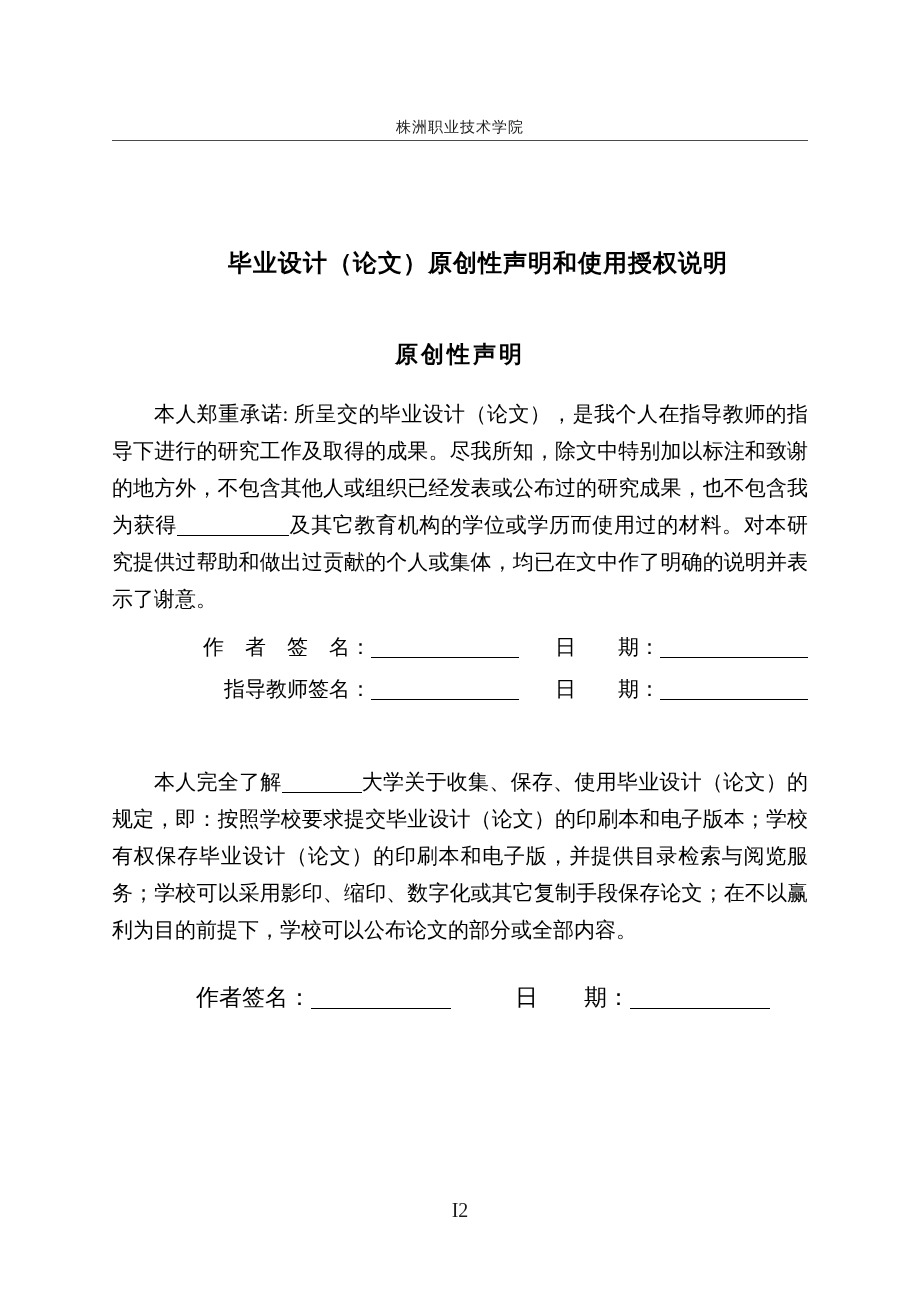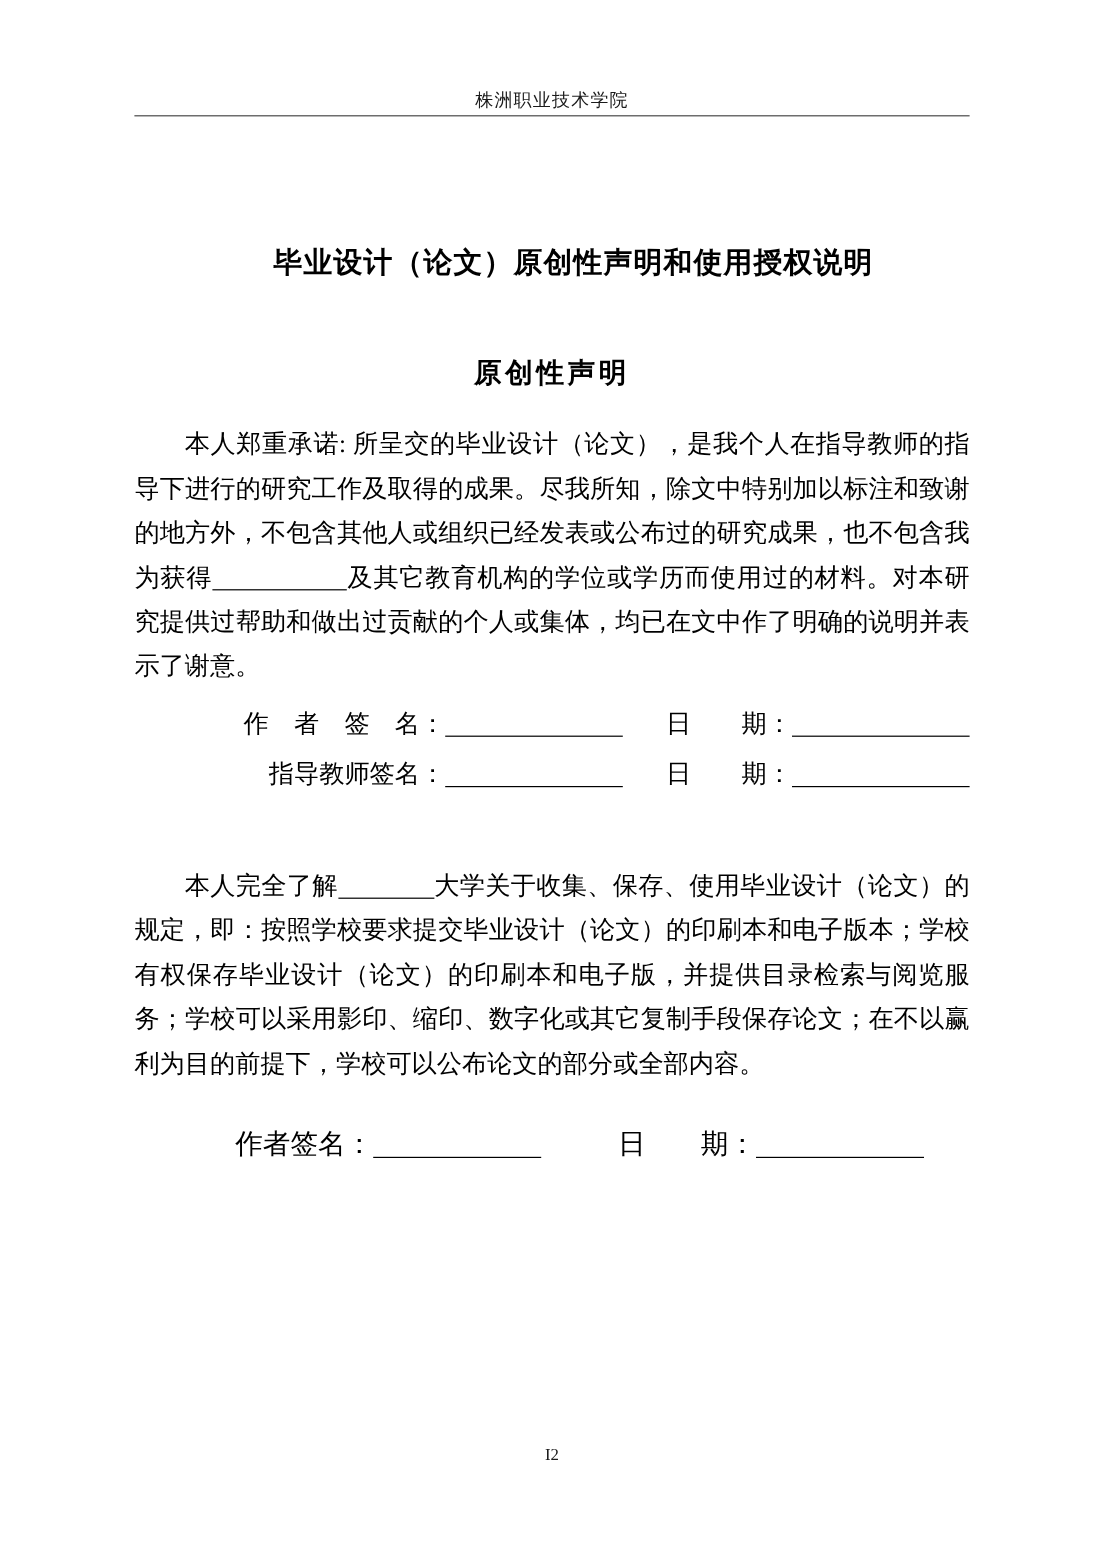--- a/index.html
+++ b/index.html
@@ -8,21 +8,21 @@
     width: 920px;
     height: 1302px;
     margin: 0 auto;
     background: #ffffff;
     position: relative;
     overflow: hidden;
     color: #000;
     font-family: "Liberation Serif", "DejaVu Serif", serif;
   }
   .doc-header { padding-top: 74px; text-align: center; }
-  .school-name { font-size: 15px; letter-spacing: 1px; color: #1a1a1a; }
+  .school-name { font-size: 15px; letter-spacing: 1px; color: #1a1a1a; margin-top: 44px; }
   .header-rule {
     width: 696px;
     margin: 3px auto 0;
     border-bottom: 1px solid #4a4a4a;
     height: 1px;
   }
   .main-title {
     margin-top: 106px;
     text-align: center;
     font-size: 24px;
@@ -91,21 +91,21 @@
     font-family: "DejaVu Sans", "Liberation Sans", sans-serif;
     white-space: nowrap;
     pointer-events: none;
   }
   .page-number {
     position: absolute;
     bottom: 80px;
     left: 0;
     right: 0;
     text-align: center;
-    font-size: 14px;
+    font-size: 20px;
     letter-spacing: 0px;
     color: #1a1a1a;
   }
 </style>
 </head>
 <body>
 
 <div class="page">
 
   <div class="doc-header">

